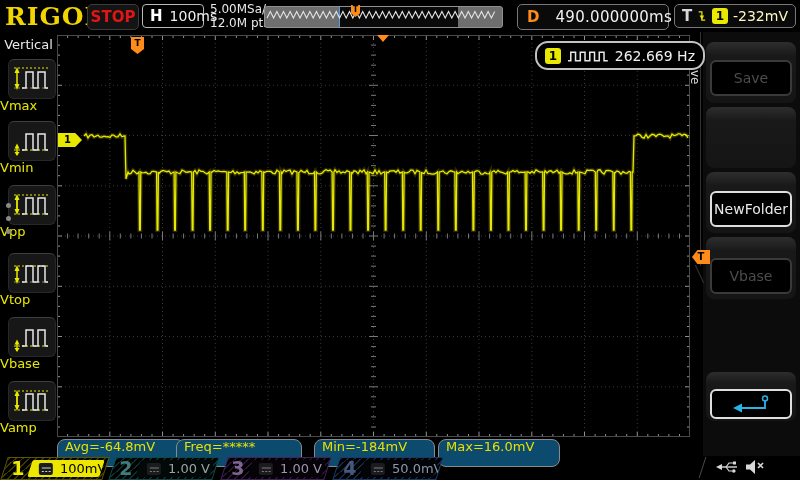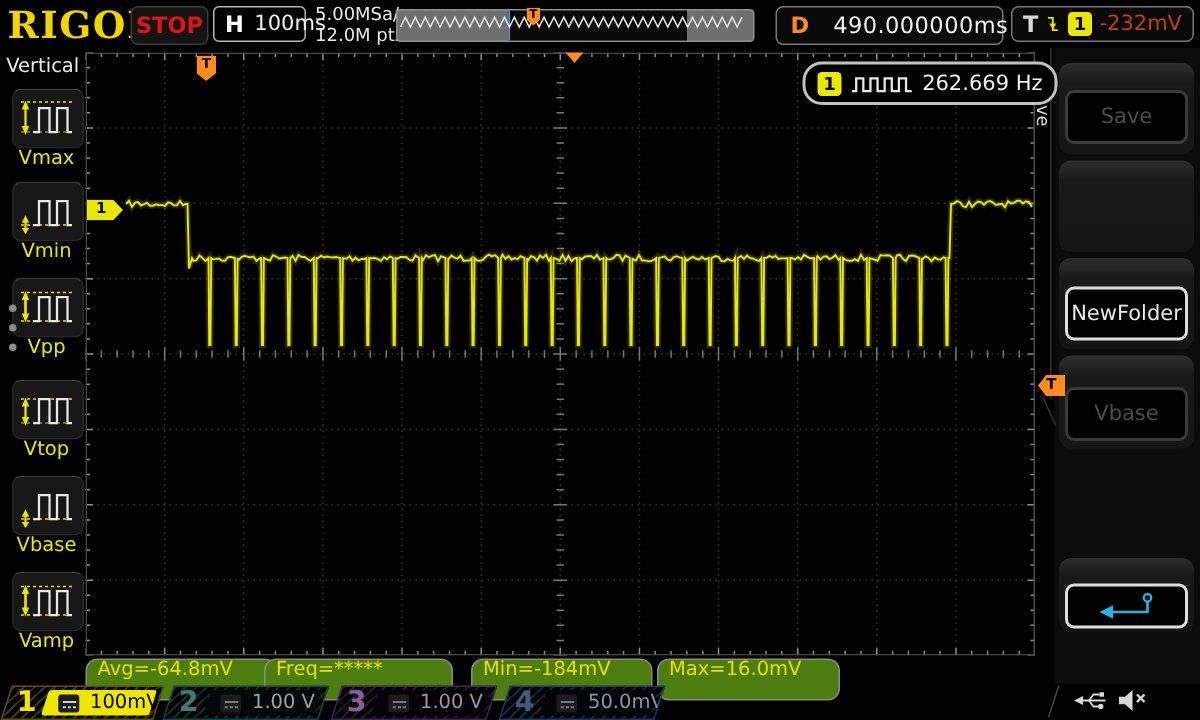--- a/index.html
+++ b/index.html
@@ -25,26 +25,26 @@
     clip-path:polygon(0 0,100% 0,100% 68%,50% 100%,0 68%);}
   .dbox{left:517px;top:4px;width:150px;height:24px;border:1px solid #787878;border-radius:5px;
     background:#0a0a0a;display:flex;align-items:center;}
   .dlabel{color:#ff8c1a;font-weight:bold;font-size:15px;margin-left:9px;}
   .dval{color:#f0f0f0;font-size:15px;margin-left:16px;letter-spacing:.3px;}
   .tbox{left:674px;top:4px;width:122px;height:24px;border:1px solid #787878;border-radius:5px;
     background:#0a0a0a;display:flex;align-items:center;gap:5px;padding:0 7px;box-sizing:border-box;}
   .tlabel{color:#d8d8d8;font-weight:bold;font-size:15px;}
   .tsrc{width:16px;height:16px;background:#e8e800;border-radius:3px;color:#000;font-weight:bold;
     font-size:12px;text-align:center;line-height:16px;flex:0 0 auto;}
-  .tlev{color:#c2410c;font-size:14px;}
+  .tlev{color:#fef9c3;font-size:14px;}
   
   .vtitle{left:0;top:37px;width:57px;text-align:center;color:#e8e8e8;font-size:13px;}
   .lbtn{left:8px;width:46px;height:38px;background:#171717;border:1px solid #282828;
     border-top-color:#3e3e3e;border-radius:6px;display:flex;align-items:center;justify-content:center;}
-  .llabel{left:0;width:62px;text-align:center;color:#e8e800;font-size:13px;}
+  .llabel{left:0;width:62px;color:#e8e800;font-size:13px;}
   .pgdot{left:6px;width:5px;height:5px;border-radius:50%;background:#8a8a8a;}
   
   #grat{left:57px;top:35px;}
   .freqbox{left:535px;top:41px;width:150px;height:25px;border:2px solid #c2c2c2;border-radius:13px;
     background:#000;display:flex;align-items:center;gap:6px;padding:0 8px;z-index:6;}
   .freqch{width:16px;height:16px;background:#e8e800;border-radius:3px;color:#000;font-weight:bold;
     font-size:12px;text-align:center;line-height:16px;flex:0 0 auto;}
   .freqval{color:#f0f0f0;font-size:14px;white-space:nowrap;}
   
   .flagT{width:13px;height:17px;background:#ff8c1a;color:#000;font-size:9px;font-weight:bold;
@@ -61,21 +61,21 @@
   .rtabline{left:700px;top:32px;width:1px;height:234px;background:#333;}
   .rtabdiag{left:699px;top:264px;width:1px;height:20px;background:#333;transform:rotate(-25deg);}
   .rtab{left:688px;top:55px;color:#d8d8d8;font-size:12px;writing-mode:vertical-rl;}
   .slot{left:706px;width:90px;background:linear-gradient(#2e2e2e,#191919 22%,#151515);border-radius:8px;}
   .rbtn{left:710px;width:82px;height:36px;background:#000;border:2px solid #dedede;border-radius:6px;
     color:#e8e8e8;font-size:14px;display:flex;align-items:center;justify-content:center;box-sizing:border-box;}
   .rbtn.disabled{border-color:#3a3a3a;color:#4d4d4d;}
   .backbtn{left:710px;top:389px;width:82px;height:30px;background:#000;border:2px solid #dedede;
     border-radius:6px;display:flex;align-items:center;justify-content:center;box-sizing:border-box;}
   
-  .meas{top:439px;height:28px;border:1px solid #8a8a8a;border-radius:8px;background:#4d7c0f;
+  .meas{top:439px;height:28px;border:1px solid #8a8a8a;border-radius:8px;background:#0c4a6e;
     color:#e8e000;font-size:13px;line-height:14px;padding-left:7px;box-sizing:border-box;overflow:hidden;}
   
   .chcell{top:457px;height:21px;transform:skewX(-18deg);border:1px solid;overflow:hidden;}
   .chdigit{position:absolute;left:6px;top:-1px;font-size:19px;font-weight:bold;transform:skewX(18deg);}
   .chinner{position:absolute;left:25px;right:3px;top:2px;bottom:2px;border-radius:2px;
     display:flex;align-items:center;gap:7px;padding-left:9px;}
   .unskew{transform:skewX(18deg);}
   .coupling{width:14px;height:12px;background:#1c1c1c;border-radius:2px;flex:0 0 auto;
     display:flex;align-items:center;justify-content:center;}
   .chscale{font-size:13px;}

